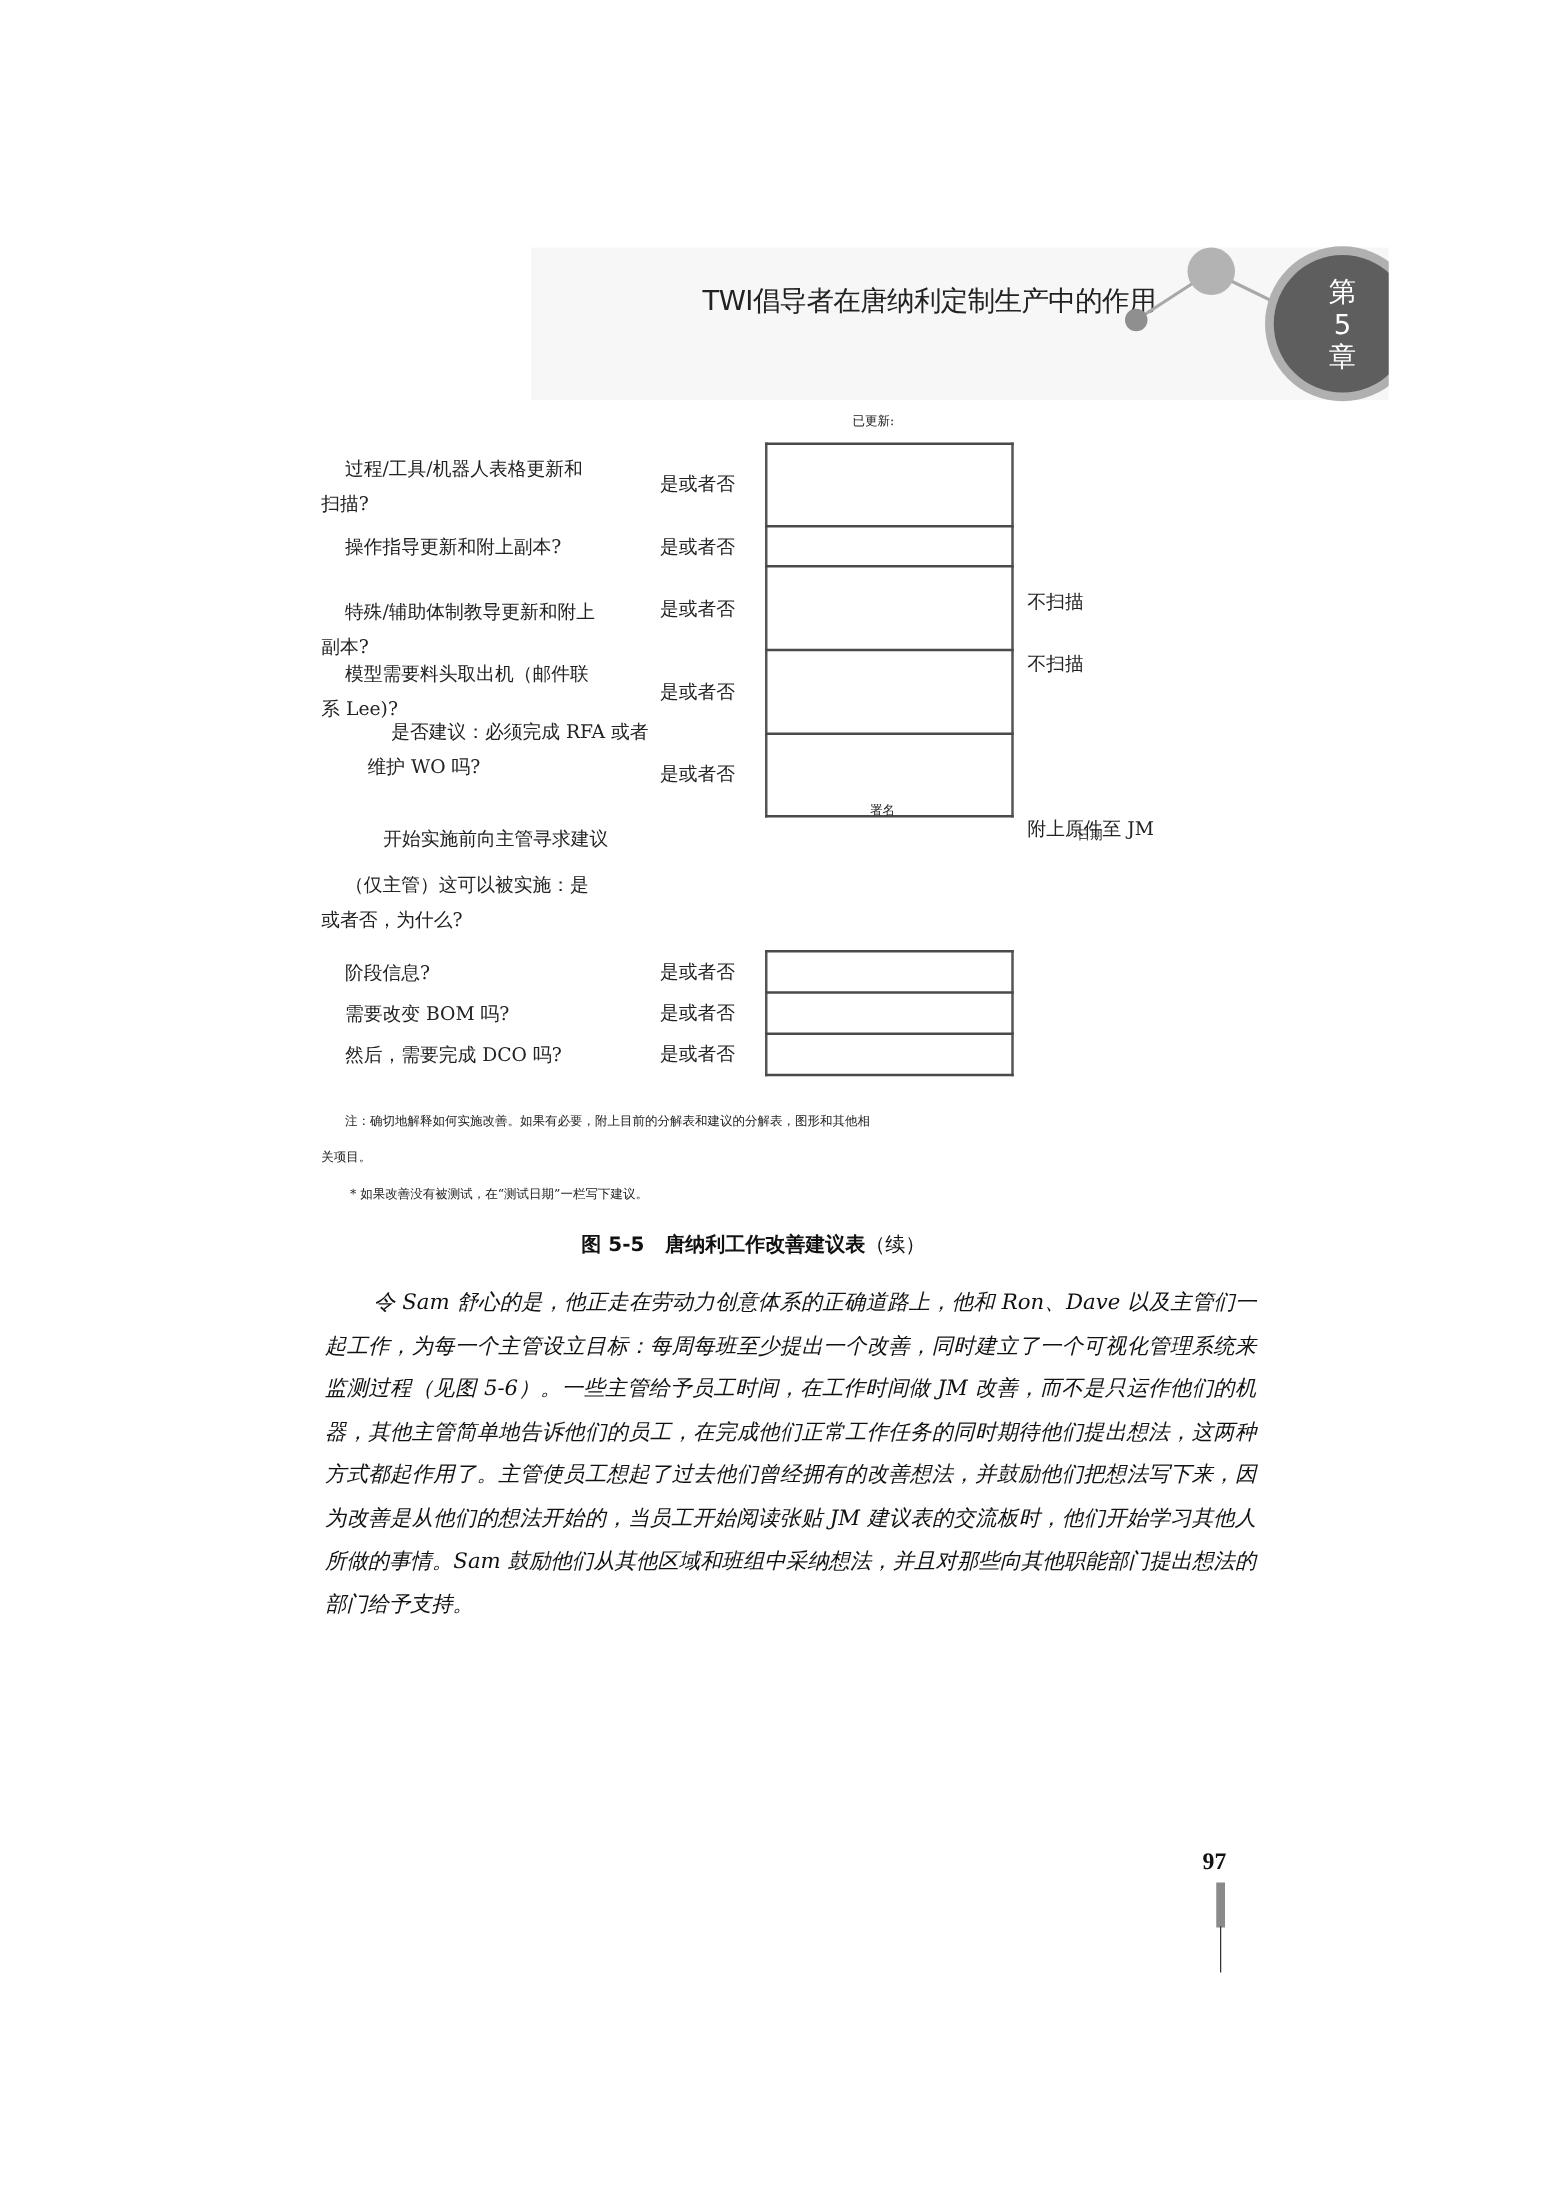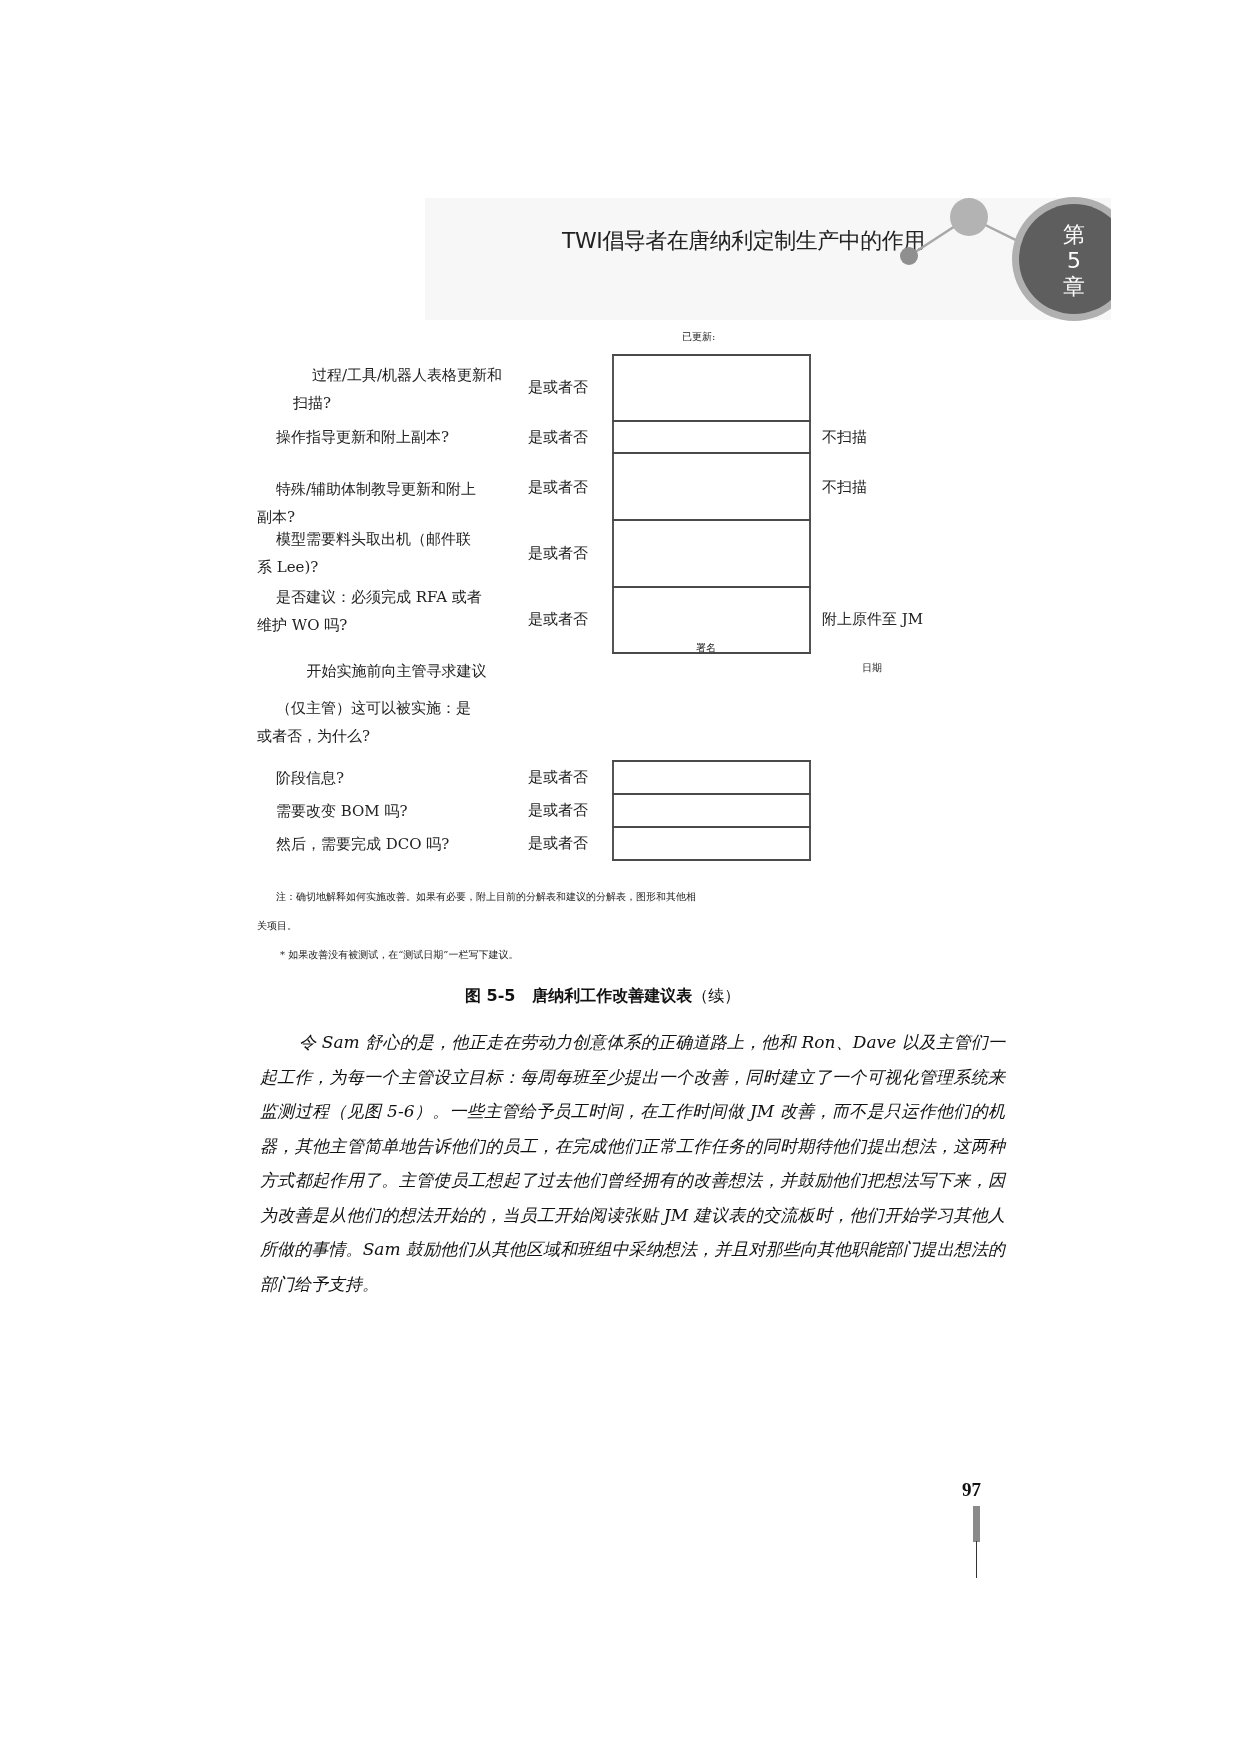--- a/index.html
+++ b/index.html
@@ -14,21 +14,21 @@
   .header-panel { position: absolute; left: 425px; top: 198px; width: 686px; height: 122px; background: #f7f7f7; }
   .header-title { position: absolute; left: 562px; top: 226px; font-family: "DejaVu Sans", sans-serif; font-size: 22px; color: #222; letter-spacing: -0.5px; white-space: nowrap; }
   .deco-svg { position: absolute; left: 880px; top: 180px; width: 240px; height: 150px; overflow: hidden; }
   .chapter-badge-text { position: absolute; left: 1048px; top: 222px; width: 52px; text-align: center; color: #fff; font-family: "DejaVu Sans", sans-serif; font-size: 22px; line-height: 26px; }
 
   
   .form-text { font-size: 10px; color: #222; text-align: right; }
   .label { position: absolute; left: 257px; width: 260px; font-size: 15px; line-height: 28px; color: #222; }
   .label .first { padding-left: 19px; }
   .yn { position: absolute; left: 528px; font-size: 15px; color: #222; white-space: nowrap; }
-  .note-right { position: absolute; left: 822px; font-size: 15px; color: #222; white-space: nowrap; }
+  .note-right { position: absolute; left: 822px; font-size: 15px; color: #222; white-space: nowrap; margin-top: 44px; }
   .box { position: absolute; left: 612px; width: 199px; border-left: 2px solid #555; border-right: 2px solid #555; box-sizing: border-box; }
   .hline { position: absolute; left: 612px; width: 199px; height: 0; border-top: 2px solid #4a4a4a; }
 
   .footnote { position: absolute; font-size: 10px; color: #222; white-space: nowrap; }
   .caption { position: absolute; left: 465px; top: 986px; font-family: "DejaVu Sans", sans-serif; font-weight: bold; font-size: 16px; color: #111; white-space: nowrap; }
   .caption .light { font-weight: normal; }
 
   .body-text { position: absolute; left: 260px; width: 745px; font-size: 17px; line-height: 34.5px; color: #111; text-align: justify; font-style: italic; }
   .body-text p { margin: 0; text-indent: 39px; }
 
@@ -59,21 +59,21 @@
 <div class="abs form-text" style="left:682px; top:330px;">已更新:</div>
 
 <div class="box" style="top:354px; height:300px;"></div>
 <div class="hline" style="top:354px;"></div>
 <div class="hline" style="top:420px;"></div>
 <div class="hline" style="top:452px;"></div>
 <div class="hline" style="top:519px;"></div>
 <div class="hline" style="top:586px;"></div>
 <div class="hline" style="top:652px;"></div>
 
-<div class="label" style="top:361px;margin-left:36px;">
+<div class="label" style="top:361px;">
   <div class="first">过程/工具/机器人表格更新和</div>
   <div>扫描?</div>
 </div>
 <div class="yn" style="top:378px;">是或者否</div>
 
 <div class="label" style="top:423px;">
   <div class="first">操作指导更新和附上副本?</div>
 </div>
 <div class="yn" style="top:428px;">是或者否</div>
 <div class="note-right" style="top:428px;">不扫描</div>
@@ -84,21 +84,21 @@
 </div>
 <div class="yn" style="top:478px;">是或者否</div>
 <div class="note-right" style="top:478px;">不扫描</div>
 
 <div class="label" style="top:525px;">
   <div class="first">模型需要料头取出机（邮件联</div>
   <div>系 Lee)?</div>
 </div>
 <div class="yn" style="top:544px;">是或者否</div>
 
-<div class="label" style="top:583px;">
+<div class="label" style="top:571px;margin-left:37px;">
   <div class="first">是否建议：必须完成 RFA 或者</div>
   <div>维护 WO 吗?</div>
 </div>
 <div class="yn" style="top:610px;">是或者否</div>
 <div class="note-right" style="top:610px;">附上原件至 JM</div>
 
 <div class="label" style="top:657px;text-align:center;">
   <div class="first">开始实施前向主管寻求建议</div>
 </div>
 <div class="abs form-text" style="left:696px; top:641px;">署名</div>

